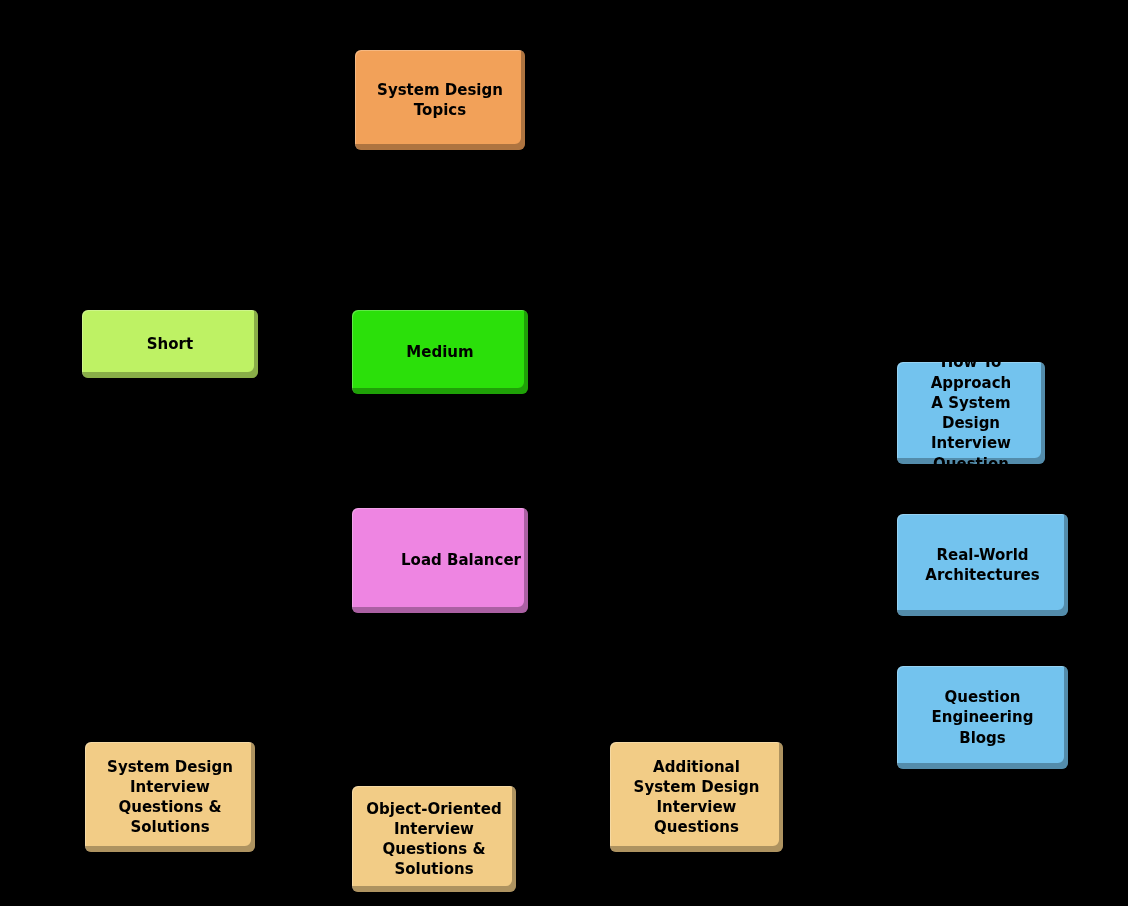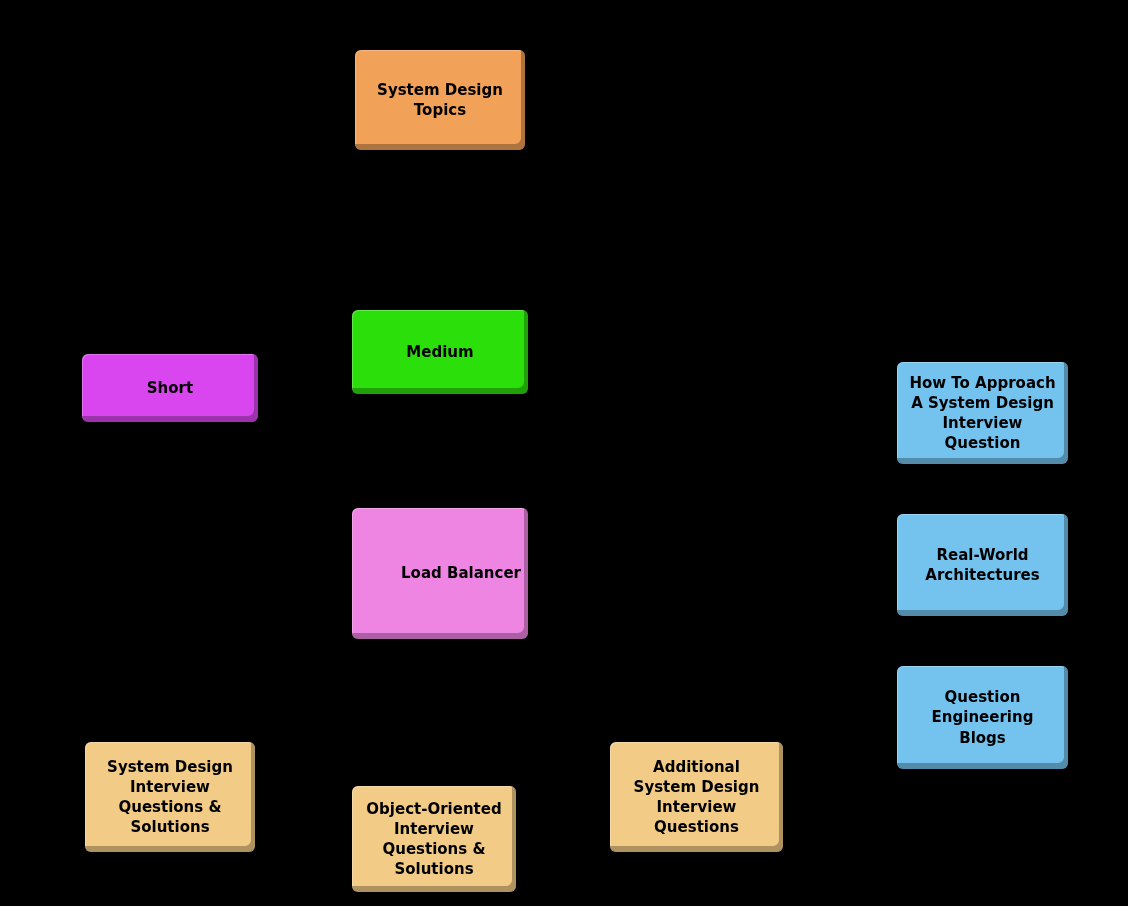--- a/index.html
+++ b/index.html
@@ -32,39 +32,39 @@
     border-radius: 6px;
   }
   .node .lbl {
     white-space: pre-line;
   }
   
   .n-root   { left: 355px; top: 50px;  width: 170px; height: 100px; }
   .n-short  { left: 82px;  top: 310px; width: 176px; height: 68px;  }
   .n-medium { left: 352px; top: 310px; width: 176px; height: 84px;  }
   .n-long   { left: 607px; top: 310px; width: 177px; height: 68px;  }
-  .n-lb     { left: 352px; top: 508px; width: 176px; height: 131px; padding-left: 48px; }
-  .n-howto  { left: 897px; top: 362px; width: 171px; height: 102px; }
+  .n-lb     { left: 352px; top: 508px; width: 176px; height: 105px; padding-left: 48px; }
+  .n-howto  { left: 897px; top: 362px; width: 148px; height: 102px; }
   .n-rwa    { left: 897px; top: 514px; width: 171px; height: 102px; }
   .n-ceb    { left: 897px; top: 666px; width: 171px; height: 103px; }
   .n-sdiq   { left: 85px;  top: 742px; width: 170px; height: 110px; }
   .n-ooiq   { left: 352px; top: 742px; width: 164px; height: 106px; margin-top: 44px; }
   .n-asdiq  { left: 610px; top: 742px; width: 173px; height: 110px; }
 </style>
 </head>
 <body>
 
 <div class="stage">
 
   <div class="node n-root" style="background-color: rgb(242, 161, 89);">
     <span class="lbl">System Design
 Topics</span>
   </div>
 
-  <div class="node n-short" style="background-color: #d946ef; margin-top: 44px;">
+  <div class="node n-short" style="background-color: #bef264;">
     <span class="lbl">Short</span>
   </div>
 
   <div class="node n-medium" style="background-color: rgb(43, 224, 10);">
     <span class="lbl">Medium</span>
   </div>
 
 
   <div class="node n-lb" style="background-color: rgb(238, 133, 226);">
     <span class="lbl">Load Balancer</span>

